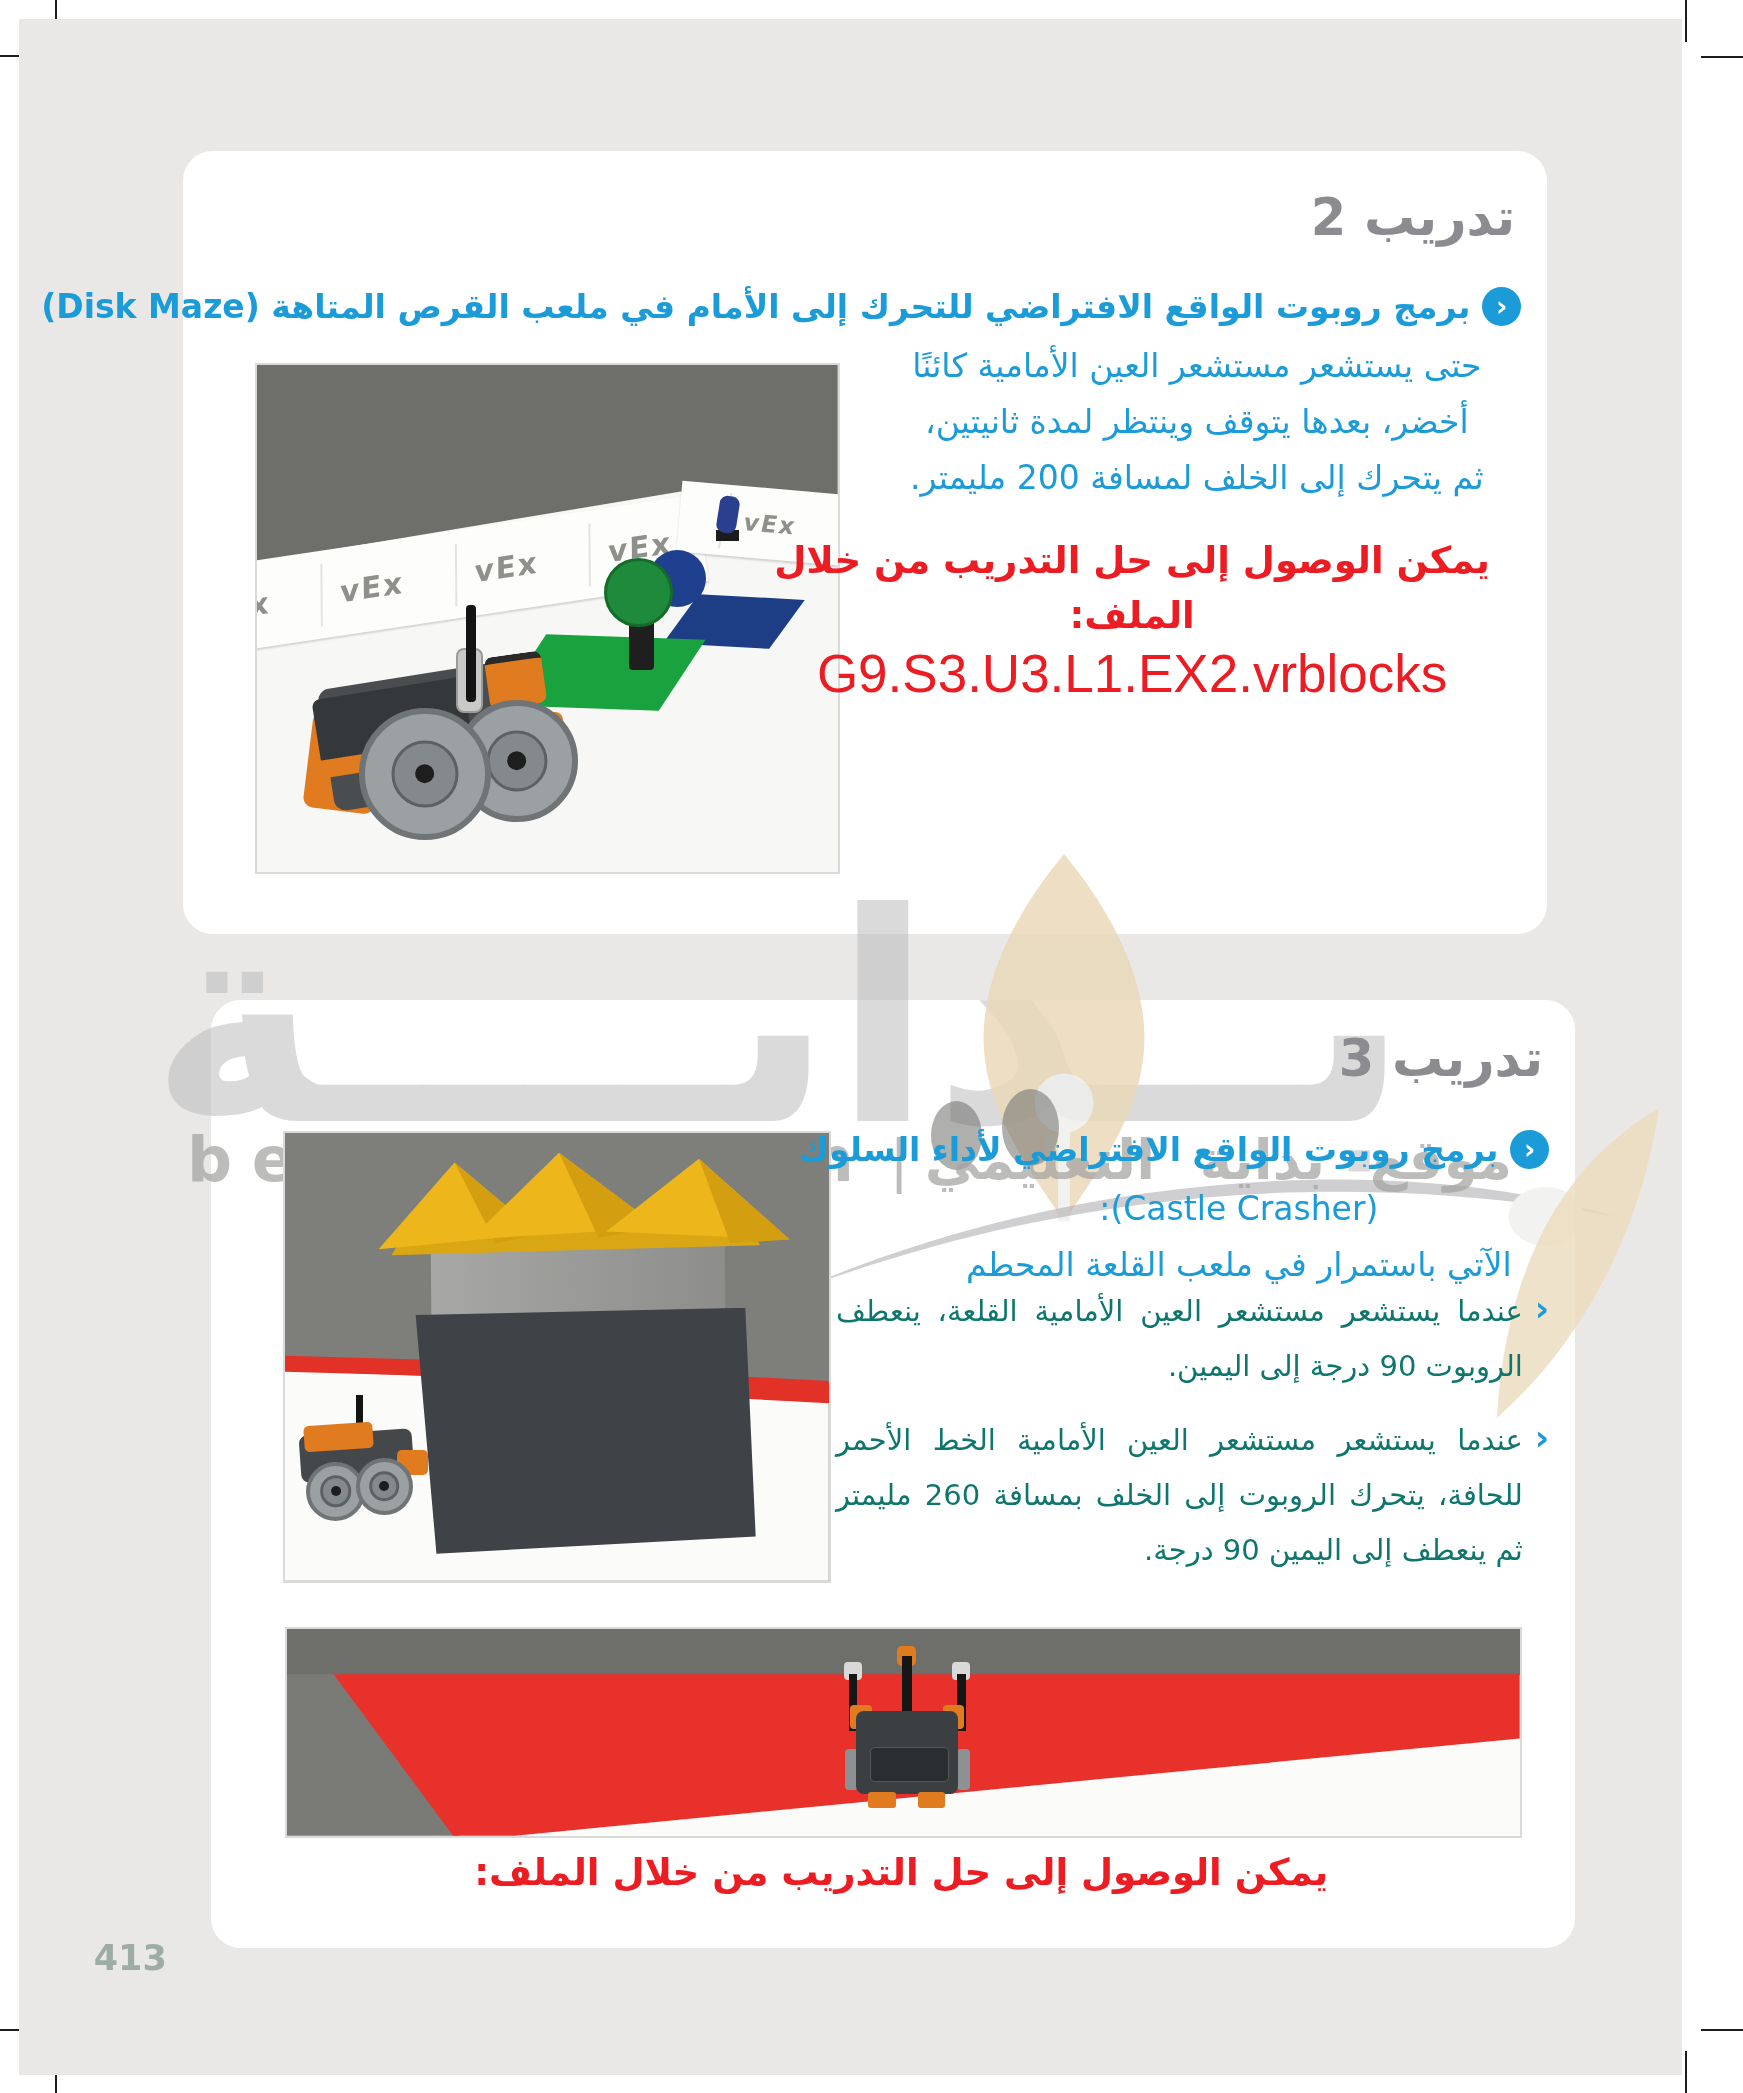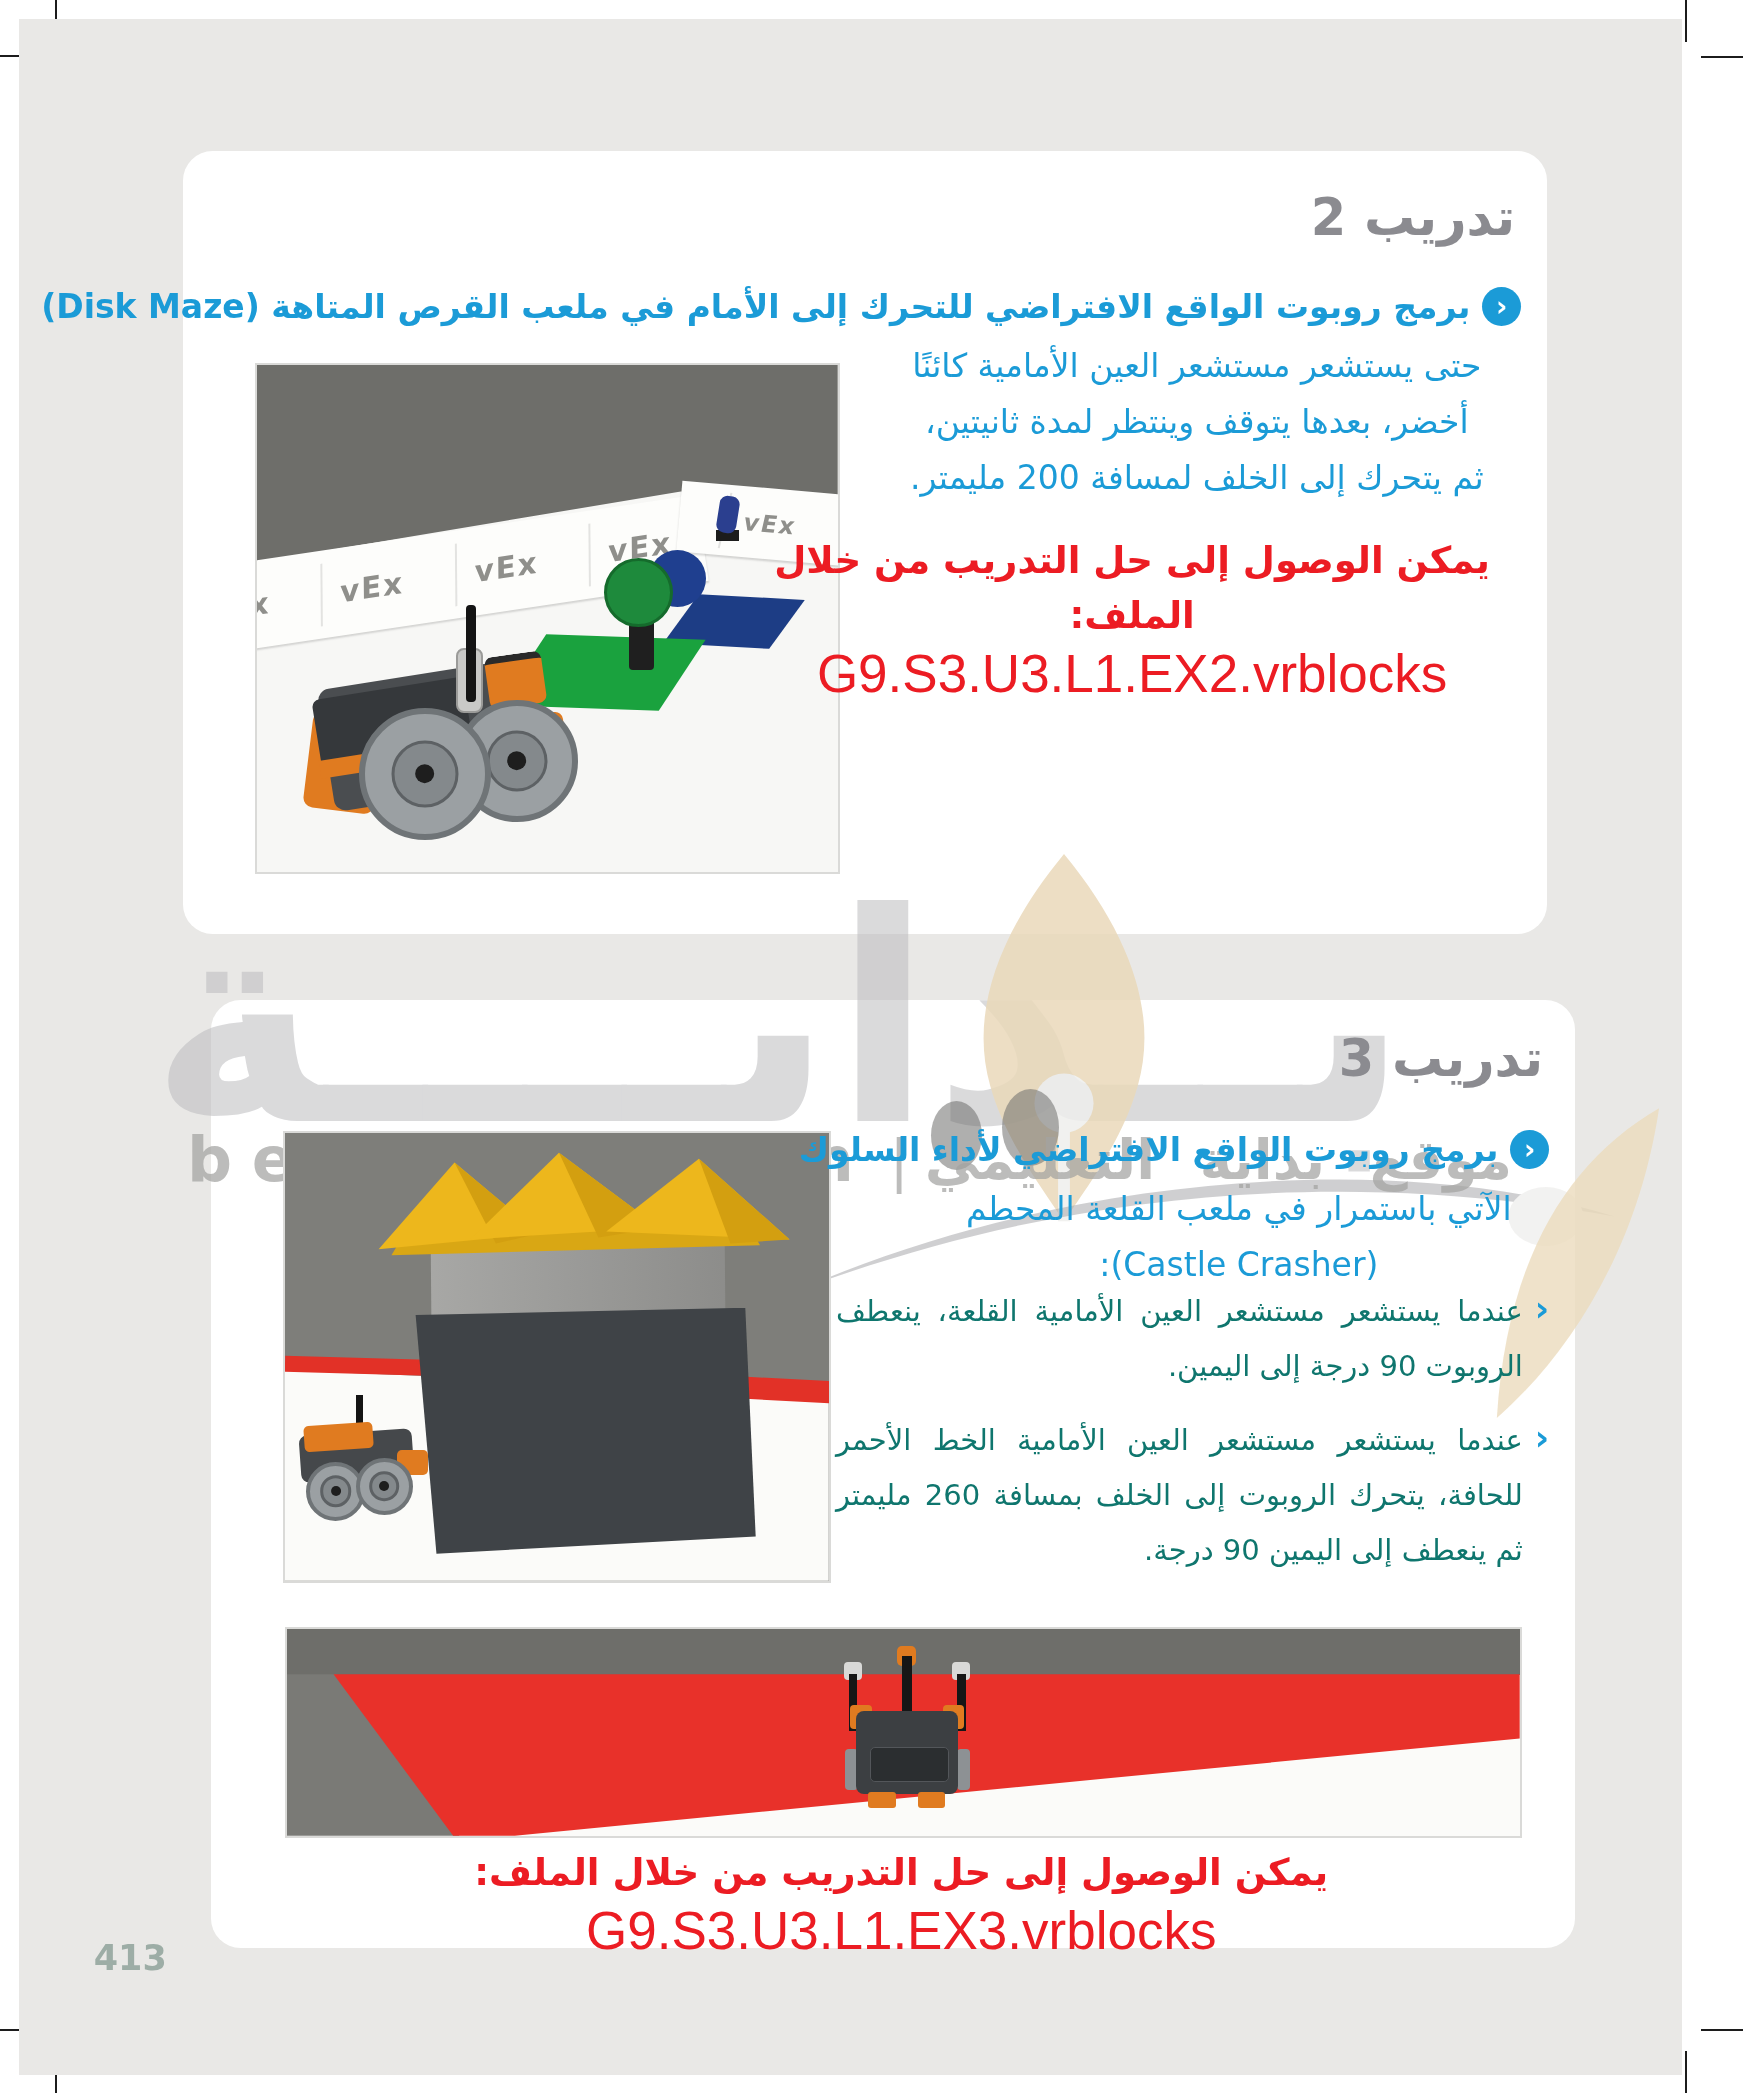--- a/index.html
+++ b/index.html
@@ -236,22 +236,22 @@
   </div>
 
   <div class="card card2">
     <div class="ex-title">تدريب 3</div>
 
     <div class="intro-row">
       <div class="bullet-circle">‹</div>
       <div class="blue-line">برمج روبوت الواقع الافتراضي لأداء السلوك</div>
     </div>
     <div class="blue-block">
+      <div>(Castle Crasher):</div>
       <div>الآتي باستمرار في ملعب القلعة المحطم</div>
-      <div>(Castle Crasher):</div>
     </div>
 
     <div class="sim-frame sim2">
       <div class="s2-floor"></div>
       <div class="s2-redL"></div>
       <div class="s2-redR"></div>
       <div class="s2-upper"></div>
       <svg class="abs" style="left:0;top:0;" width="544" height="207" viewBox="0 0 552 210">
         <polygon points="120,104 470,92 482,114 108,124" fill="#d9a714"></polygon>
         <polygon points="95,118 172,30 258,102" fill="#edb71c"></polygon>
@@ -306,21 +306,20 @@
           <div class="r3-wR"></div>
         <div class="r3-body"></div>
         <div class="r3-plate"></div>
         <div class="r3-footL"></div>
           <div class="r3-footR"></div>
       </div>
     </div>
 
     <div class="red-block">
       <div class="red-ar">يمكن الوصول إلى حل التدريب من خلال الملف:</div>
-      <div class="red-file">G9.S3.U3.L1.EX3.vrblocks</div>
     </div>
   </div>
 
   <div class="page-num">413</div>
 </div>
 
 <div class="wm">
   <div class="wm-word">بــدايــــة</div>
 
   <svg class="wm-svg" style="left:916px;top:849px;opacity:.85;" width="296" height="394" viewBox="0 0 300 400">

